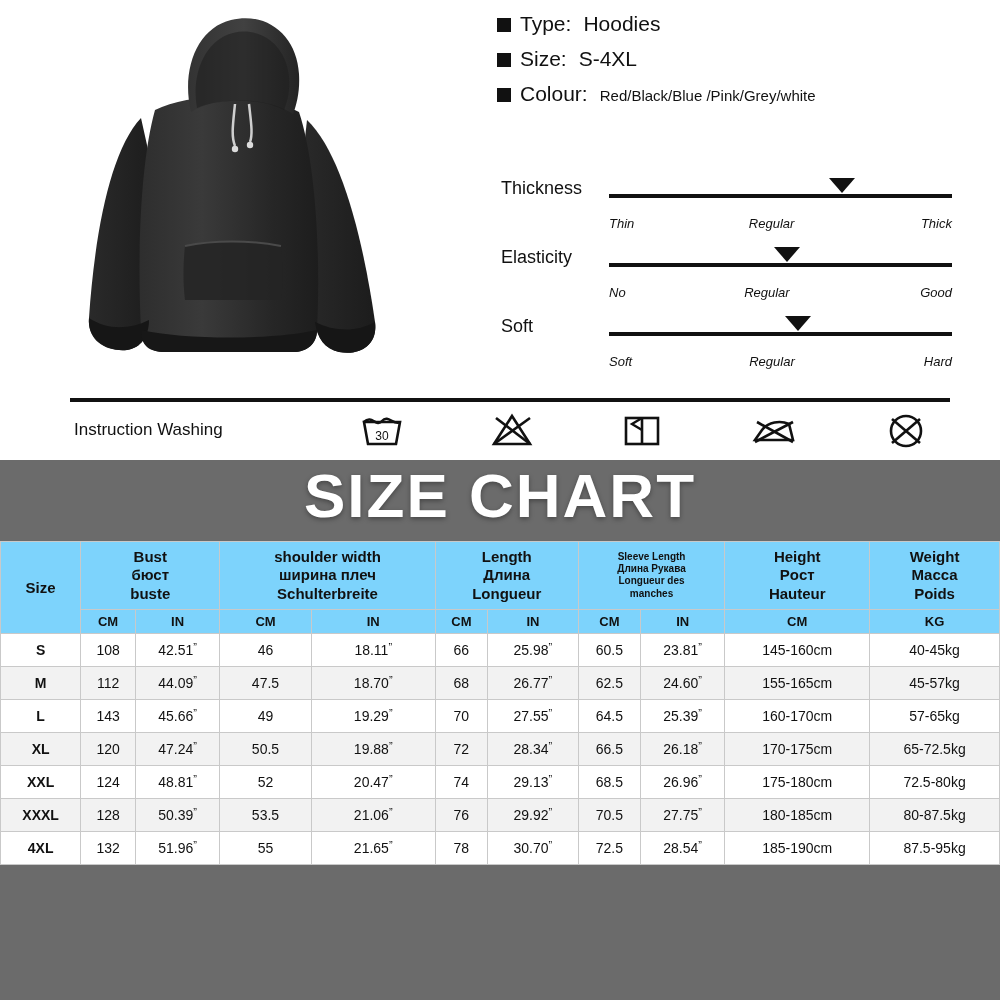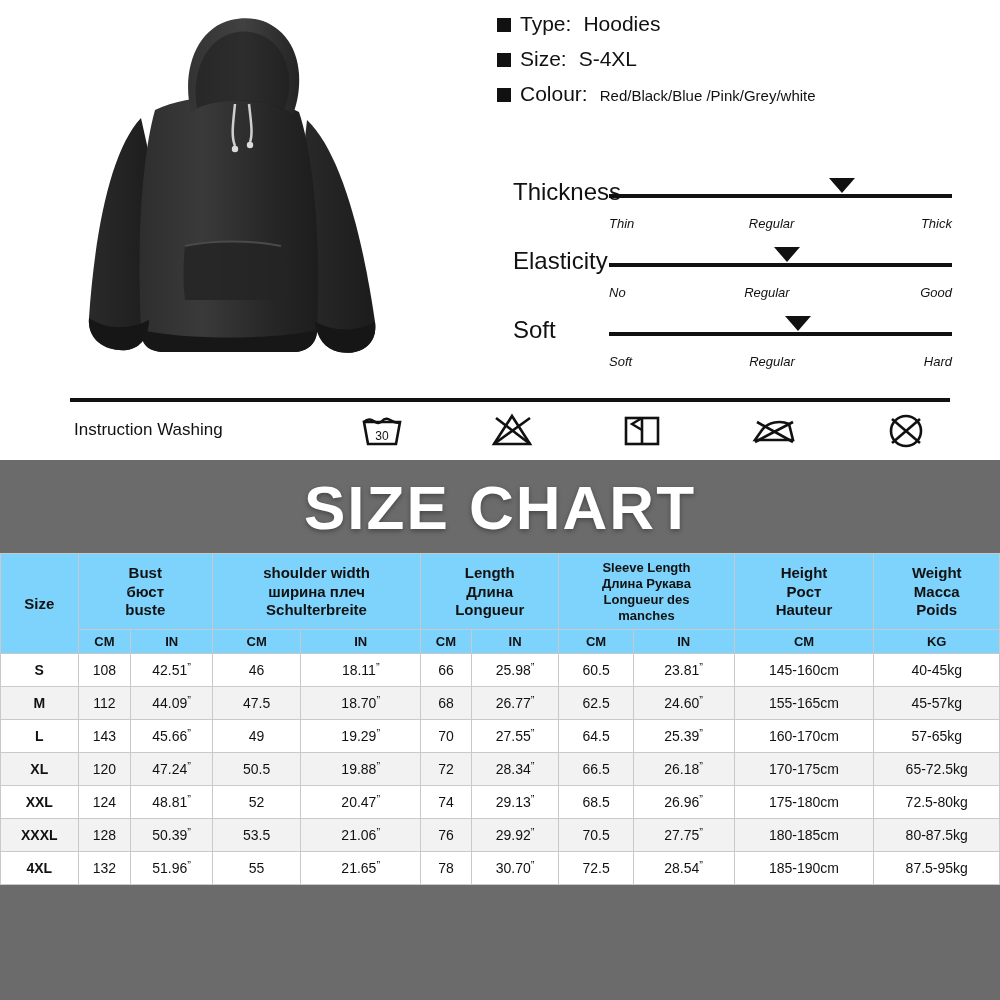--- a/index.html
+++ b/index.html
@@ -25,37 +25,37 @@
   .spec-row { display: flex; align-items: baseline; margin-bottom: 11px; }
   .sq { width: 14px; height: 14px; background: #111; display: inline-block; margin-right: 9px; position: relative; top: 1px; }
   .spec-label { font-size: 21px; color: #111; }
   .spec-val { margin-left: 12px; font-size: 21px; color: #111; }
   .spec-val.small { font-size: 15px; }
   .spec-row.colour .spec-label { font-size: 21px; }
 
   
   .sliders { position: absolute; left: 497px; top: 172px; width: 455px; }
   .slider-block { position: relative; height: 69px; }
-  .slider-title { position: absolute; left: 16px; top: 6px; font-size: 24px; color: #111; }
+  .slider-title { position: absolute; left: 4px; top: 6px; font-size: 18px; color: #111; }
   .slider-track { position: absolute; left: 112px; right: 0; top: 22px; height: 4px; background: #111; }
   .slider-marks { position: absolute; left: 112px; right: 0; top: 44px; display: flex; justify-content: space-between; font-size: 13px; font-style: italic; color: #111; }
   .slider-marks span:nth-child(2) { transform: translateX(-6px); }
   .caret { position: absolute; top: 6px; width: 0; height: 0; border-left: 13px solid transparent; border-right: 13px solid transparent; border-top: 15px solid #111; }
 
   
   .wash { position: absolute; left: 70px; top: 398px; width: 880px; }
   .wash-line { height: 4px; background: #111; width: 100%; }
   .wash-inner { display: flex; align-items: center; height: 56px; }
   .wash-title { font-size: 17px; color: #111; width: 290px; padding-left: 4px; }
   .wash-icons { display: flex; flex: 1; justify-content: space-between; padding-right: 22px; }
   .wash-icons svg { display: block; }
 
   
   .chart { position: absolute; left: 0; top: 460px; width: 1000px; height: 540px; background: #6b6b6b; }
-  .chart-title { text-align: center; font-size: 62px; font-weight: bold; color: #fff; letter-spacing: 2px; padding-top: 12px; font-family: "Liberation Sans", sans-serif; text-shadow: 0 2px 5px rgba(0,0,0,.35); }
+  .chart-title { text-align: center; font-size: 62px; font-weight: bold; color: #fff; letter-spacing: 2px; padding-top: 0; font-family: "Liberation Sans", sans-serif; text-shadow: 0 2px 5px rgba(0,0,0,.35); }
 
   table.size { width: 1000px; border-collapse: collapse; margin-top: 10px; }
   table.size th, table.size td { border: 1px solid #c9c9c9; text-align: center; color: #111; }
   table.size thead th { background: #7dd3fc; font-weight: bold; }
   .hdr-main { font-size: 15px; line-height: 1.22; padding: 6px 2px; }
   .hdr-unit { font-size: 13px; padding: 4px 2px; }
   .hdr-size { font-size: 15px; }
   tbody td { background: #ffffff; font-size: 14px; padding: 8px 2px; }
   tbody tr:nth-child(even) td { background: #f2f2f2; }
   tbody td.sizecell { font-weight: bold; font-size: 14px; }
@@ -221,21 +221,21 @@
           <th colspan="2" class="hdr-main">
             <div>shoulder width</div>
             <div>ширина плеч</div>
             <div>Schulterbreite</div>
           </th>
           <th colspan="2" class="hdr-main">
             <div>Length</div>
             <div>Длина</div>
             <div>Longueur</div>
           </th>
-          <th colspan="2" class="hdr-main" style="font-size:13px">
+          <th colspan="2" class="hdr-main" style="font-size:10px">
             <div>Sleeve Length</div>
             <div>Длина Рукава</div>
             <div>Longueur des</div>
             <div>manches</div>
           </th>
           <th rowspan="1" class="hdr-main">
             <div>Height</div>
             <div>Pocт</div>
             <div>Hauteur</div>
           </th>

